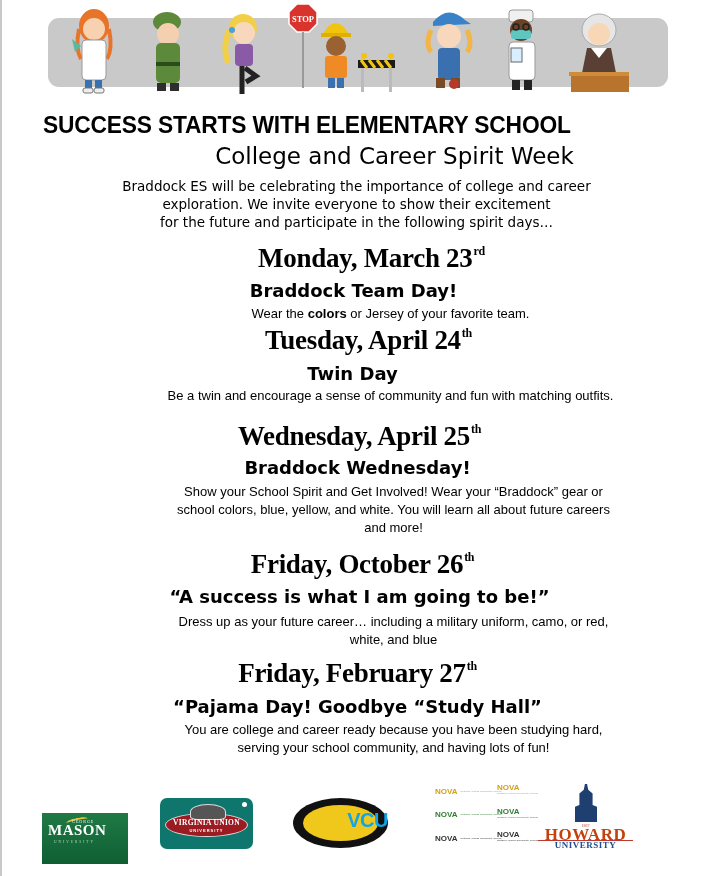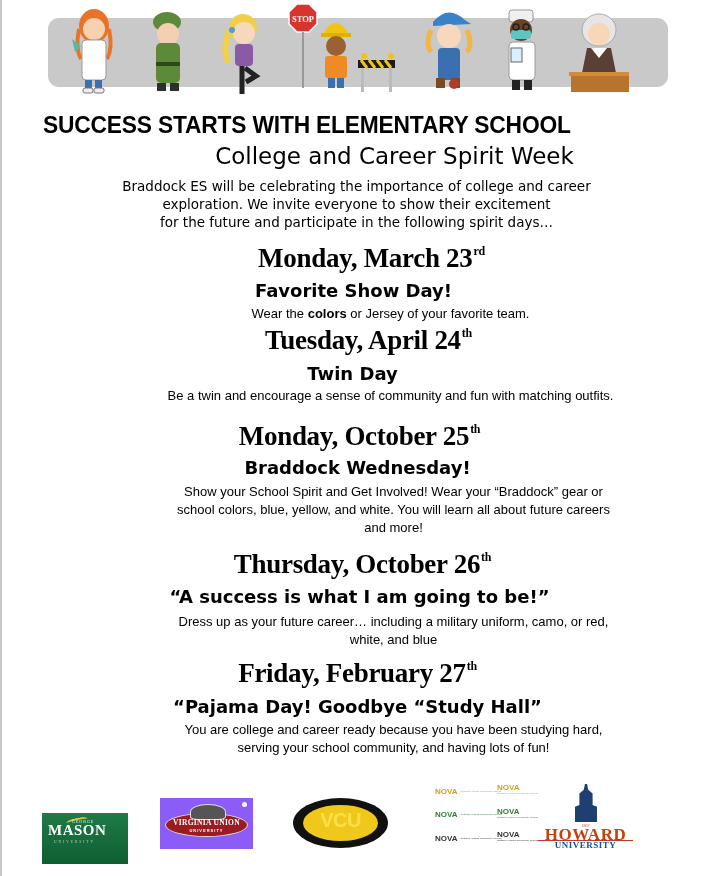--- a/index.html
+++ b/index.html
@@ -24,30 +24,30 @@
   .desc b { font-weight: bold; }
 
   
   .logo { position: absolute; }
   .gmu { left: 42px; top: 813px; width: 86px; height: 51px; background: linear-gradient(#1f7a45, #0f5e33); color: #fff; font-family: Liberation Serif, serif; }
   .gmu .big { position: absolute; left: 6px; top: 9px; font-size: 15px; font-weight: bold; letter-spacing: 0.5px; }
   .gmu .small { position: absolute; left: 30px; top: 6px; font-size: 4px; letter-spacing: 1px; }
   .gmu .uni { position: absolute; left: 12px; top: 27px; font-size: 3.5px; letter-spacing: 2px; color: #b8d8c0; }
   .gmu .swoosh { position: absolute; left: 24px; top: 5px; width: 22px; height: 6px; border-top: 2px solid #e4c83a; border-radius: 50% 50% 0 0; transform: rotate(-12deg); }
 
-  .vuu { left: 160px; top: 798px; width: 93px; height: 51px; background: #8b5cf6; }
+  .vuu { left: 160px; top: 798px; width: 93px; height: 51px; background: #0f766e; border-radius: 7px; }
   .vuu .oval { position: absolute; left: 5px; top: 15px; width: 83px; height: 24px; border-radius: 50%; background: #9b1b22; border: 1.5px solid #d9d9d9; }
   .vuu .name { position: absolute; left: 0; width: 93px; text-align: center; top: 20px; color: #fff; font-family: "Liberation Serif", serif; font-weight: bold; font-size: 7.5px; letter-spacing: 0.3px; }
   .vuu .uni { position: absolute; left: 0; width: 93px; text-align: center; top: 30px; color: #fff; font-family: "Liberation Sans", sans-serif; font-weight: bold; font-size: 4px; letter-spacing: 1px; }
   .vuu .panther { position: absolute; left: 30px; top: 6px; width: 36px; height: 16px; background: #555; border-radius: 50% 50% 20% 20%; border: 1px solid #ddd; }
   .vuu .reg { position: absolute; right: 6px; top: 4px; width: 5px; height: 5px; border-radius: 50%; background: #fff; }
 
   .vcu { left: 293px; top: 798px; width: 95px; height: 50px; border-radius: 50%; background: #111; }
   .vcu .inner { position: absolute; left: 10px; top: 7px; width: 75px; height: 36px; border-radius: 50%; background: #f0c81c; }
-  .vcu .txt { position: absolute; left: 0; width: 95px; text-align: center; top: 11px; font-family: "Liberation Sans", sans-serif; font-weight: bold; font-size: 20px; color: #fde047; letter-spacing: -0.5px; }
+  .vcu .txt { position: absolute; left: 0; width: 95px; text-align: right; top: 11px; font-family: "Liberation Sans", sans-serif; font-weight: bold; font-size: 20px; color: #0ea5e9; letter-spacing: -0.5px; }
 
   .nova { position: absolute; font-family: "Liberation Sans", sans-serif; font-weight: bold; font-size: 8px; }
   .nova .sub { font-size: 2.5px; font-weight: normal; margin-left: 3px; vertical-align: 2px; }
   .nova2 { position: absolute; font-family: "Liberation Sans", sans-serif; font-weight: bold; font-size: 8px; line-height: 8px; }
   .nova2 .sub { display: block; font-size: 2.5px; font-weight: normal; line-height: 3px; }
 
   .howard { left: 530px; top: 780px; width: 111px; height: 70px; }
   .howard .tower { position: absolute; left: 45px; top: 4px; width: 22px; height: 38px; background: #1f3f70; clip-path: polygon(45% 0, 55% 0, 60% 15%, 80% 25%, 80% 55%, 100% 60%, 100% 100%, 0 100%, 0 60%, 20% 55%, 20% 25%, 40% 15%); }
   .howard .yr { position: absolute; left: 0; width: 111px; text-align: center; top: 43px; font-size: 4px; color: #c0392b; font-family: "Liberation Serif", serif; }
   .howard .hw { position: absolute; left: 0; width: 111px; text-align: center; top: 47px; font-family: "Liberation Serif", serif; font-weight: bold; font-size: 17px; color: #c2410c; letter-spacing: 0.5px; line-height: 15px; }
@@ -148,41 +148,41 @@
 <div class="title">SUCCESS STARTS WITH ELEMENTARY SCHOOL</div>
 <div class="abs subtitle">College and Career Spirit Week</div>
 
 <div class="abs intro" style="top:177px">Braddock ES will be celebrating the importance of college and career</div>
 <div class="abs intro" style="top:195px">exploration. We invite everyone to show their excitement</div>
 <div class="abs intro" style="top:213px">for the future and participate in the following spirit days…</div>
 
 <div class="abs day" style="top:243px;left:17px">
   <span>Monday, March 23</span><sup>rd</sup>
 </div>
-<div class="abs theme" style="top:280px;left:-1px">Favorite Show Day!</div>
+<div class="abs theme" style="top:280px;left:-1px">Braddock Team Day!</div>
 <div class="abs desc" style="top:305px">
   <span>Wear the </span><b>colors</b><span> or Jersey of your favorite team.</span>
 </div>
 
 <div class="abs day" style="top:325px;left:14px">
   <span>Tuesday, April 24</span><sup>th</sup>
 </div>
 <div class="abs theme" style="top:363px;left:-2px">Twin Day</div>
 <div class="abs desc" style="top:387px;left:0px">Be a twin and encourage a sense of community and fun with matching outfits.</div>
 
 <div class="abs day" style="top:421px;left:5px">
-  <span>Monday, October 25</span><sup>th</sup>
+  <span>Wednesday, April 25</span><sup>th</sup>
 </div>
 <div class="abs theme" style="top:457px;left:3px">Braddock Wednesday!</div>
 <div class="abs desc" style="top:483px;left:3px">Show your School Spirit and Get Involved! Wear your “Braddock” gear or</div>
 <div class="abs desc" style="top:501px;left:3px">school colors, blue, yellow, and white.  You will learn all about future careers</div>
 <div class="abs desc" style="top:519px;left:3px">and more!</div>
 
 <div class="abs day" style="top:549px;left:8px">
-  <span>Thursday, October 26</span><sup>th</sup>
+  <span>Friday, October 26</span><sup>th</sup>
 </div>
 <div class="abs theme" style="top:586px;left:5px">“A success is what I am going to be!”</div>
 <div class="abs desc" style="top:613px;left:3px">Dress up as your future career… including a military uniform, camo, or red,</div>
 <div class="abs desc" style="top:631px;left:3px">white, and blue</div>
 
 <div class="abs day" style="top:658px;left:3px">
   <span>Friday, February 27</span><sup>th</sup>
 </div>
 <div class="abs theme" style="top:696px;left:3px">“Pajama Day! Goodbye “Study Hall”</div>
 <div class="abs desc" style="top:721px;left:3px">You are college and career ready because you have been studying hard,</div>

